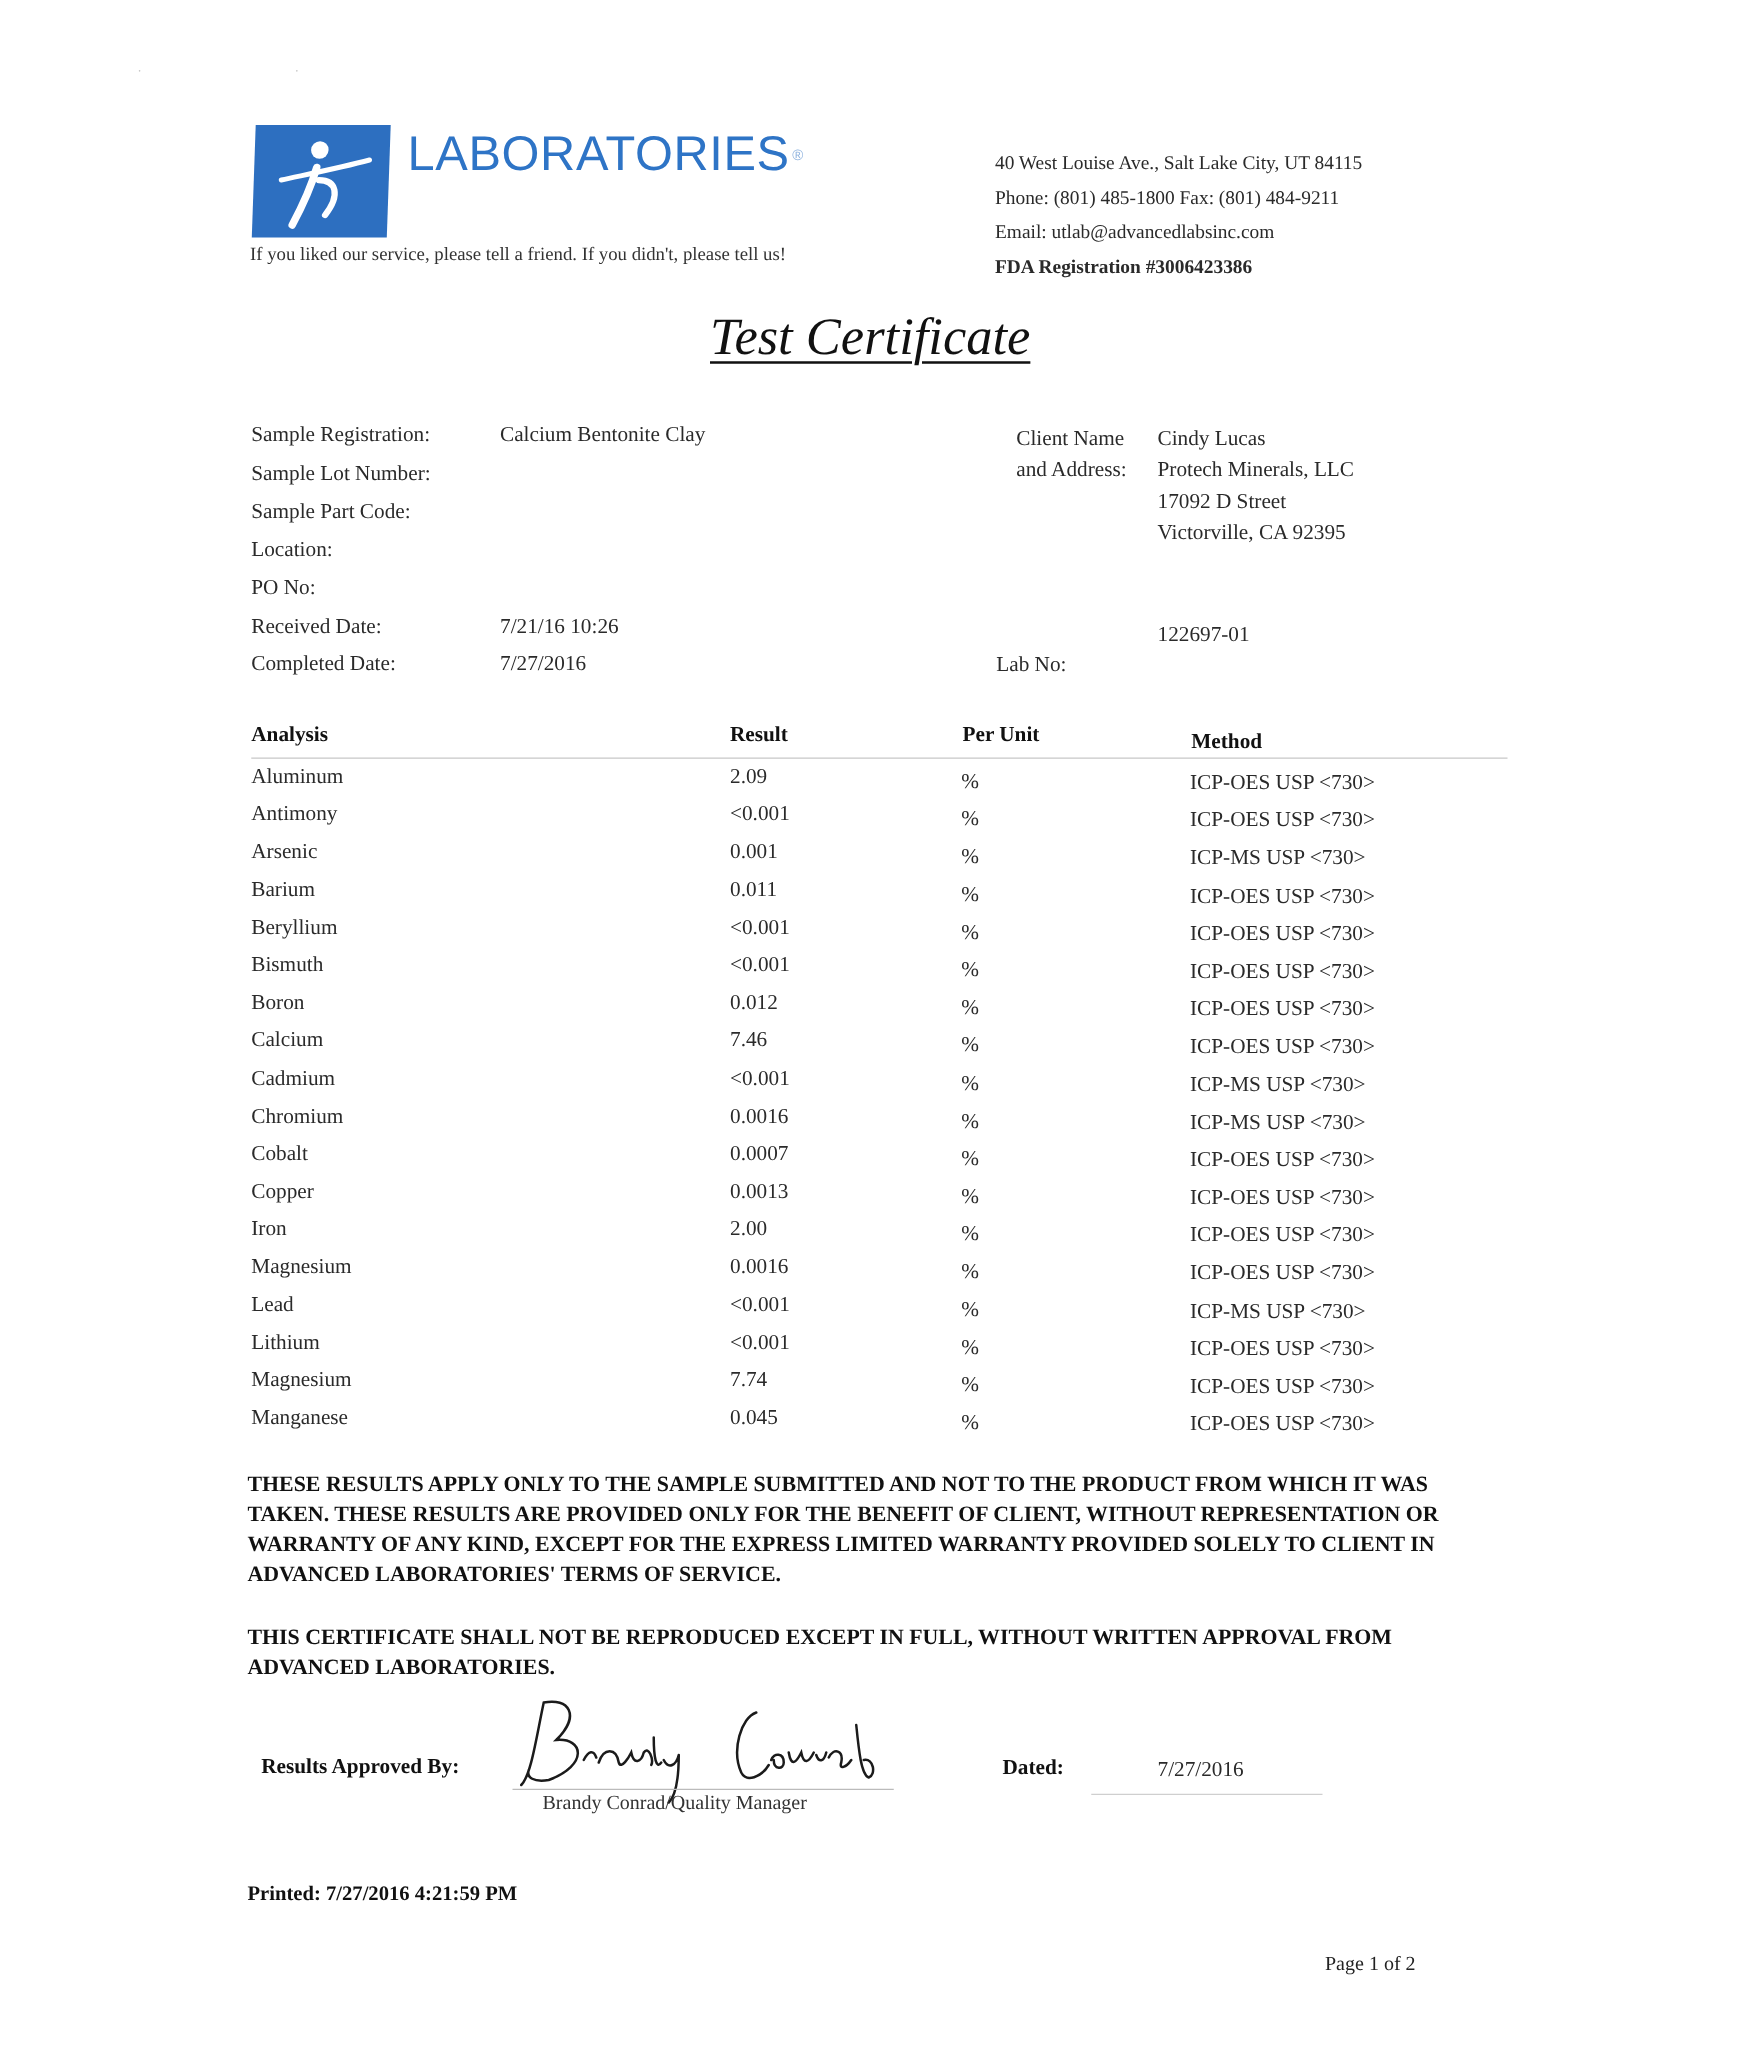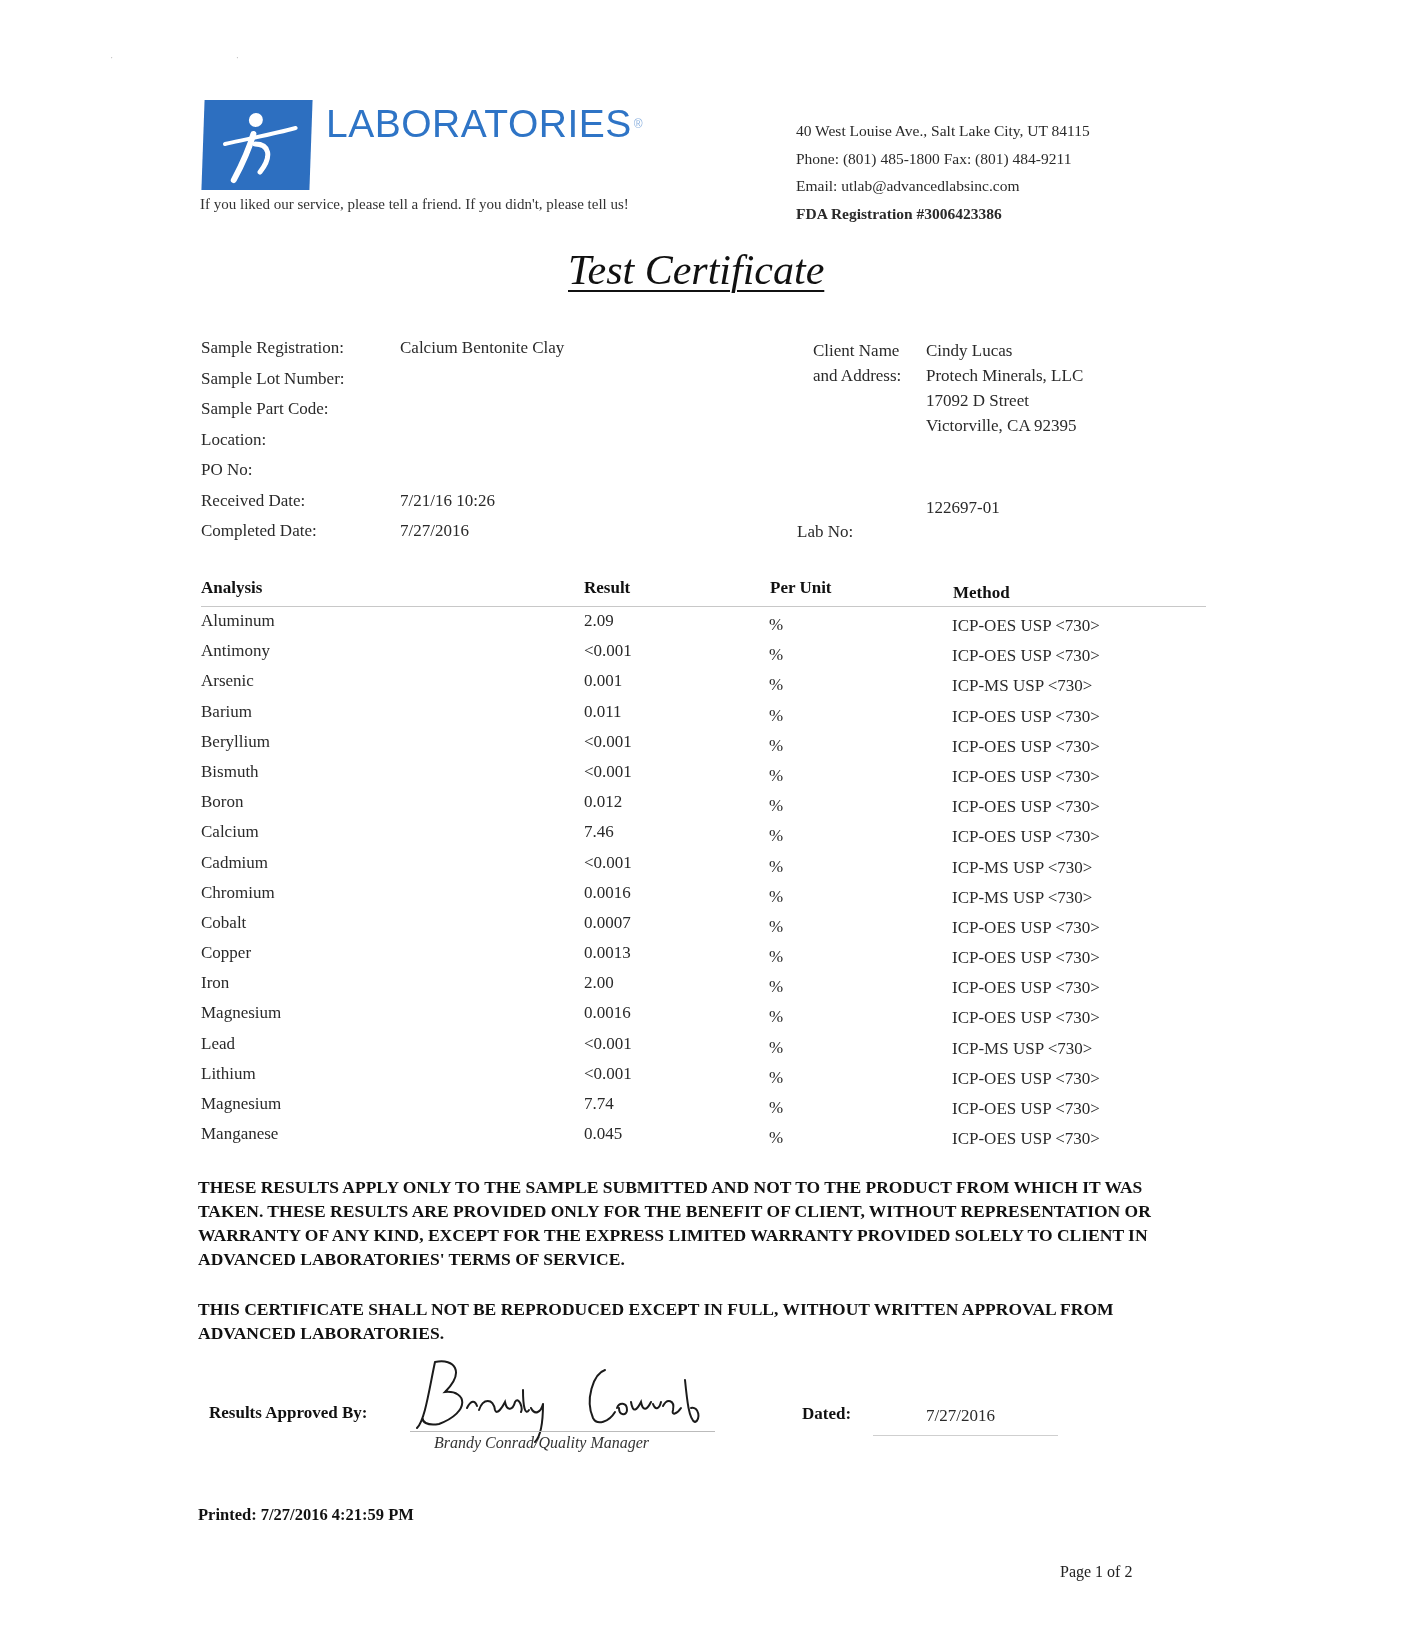--- a/index.html
+++ b/index.html
@@ -47,21 +47,21 @@
   
   .disclaimer { left: 198px; top: 1175px; width: 960px; font-size: 17.5px; line-height: 24px;
                 font-weight: bold; color: #111; }
   .disclaimer2 { left: 198px; top: 1297px; width: 960px; font-size: 17.5px; line-height: 24px;
                  font-weight: bold; color: #111; }
 
   
   .approved-label { left: 209px; top: 1403px; font-size: 17px; font-weight: bold; color: #111; }
   .signature { left: 405px; top: 1350px; width: 330px; height: 95px; }
   .sig-line { left: 410px; top: 1431px; width: 305px; height: 1px; background: #bbb; }
-  .sig-name { left: 434px; top: 1434px; font-size: 16px; color: #333; font-style: italic; }
+  .sig-name { left: 434px; top: 1434px; font-size: 16px; color: #333; }
   .dated-label { left: 802px; top: 1404px; font-size: 17px; font-weight: bold; color: #111; }
   .dated-value { left: 926px; top: 1406px; font-size: 17px; color: #2a2a2a; }
   .dated-line { left: 873px; top: 1435px; width: 185px; height: 1px; background: #cfcfcf; }
 
   .printed { left: 198px; top: 1505px; font-size: 16.5px; font-weight: bold; color: #111; }
   .page-num { left: 1060px; top: 1563px; font-size: 16px; color: #222; }
 
   .specks { left: 110px; top: 52px; font-size: 10px; color: #bbb; letter-spacing: 60px; }
 </style>
 </head>

